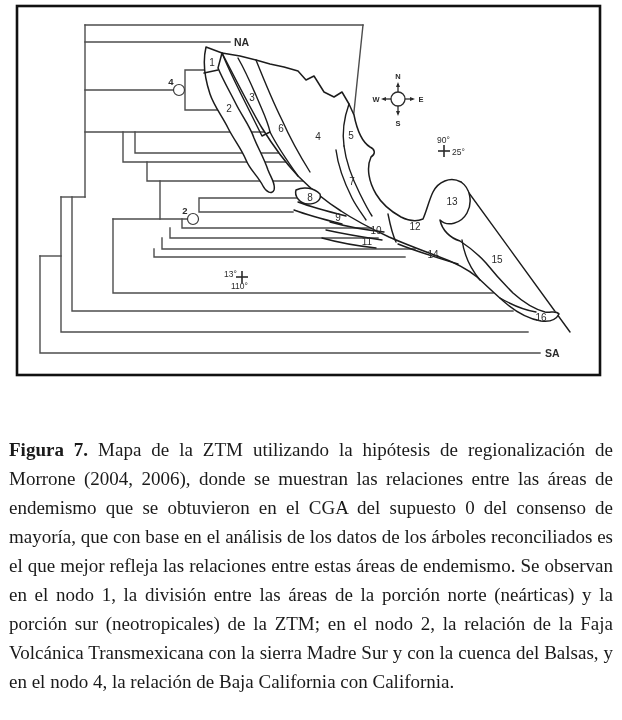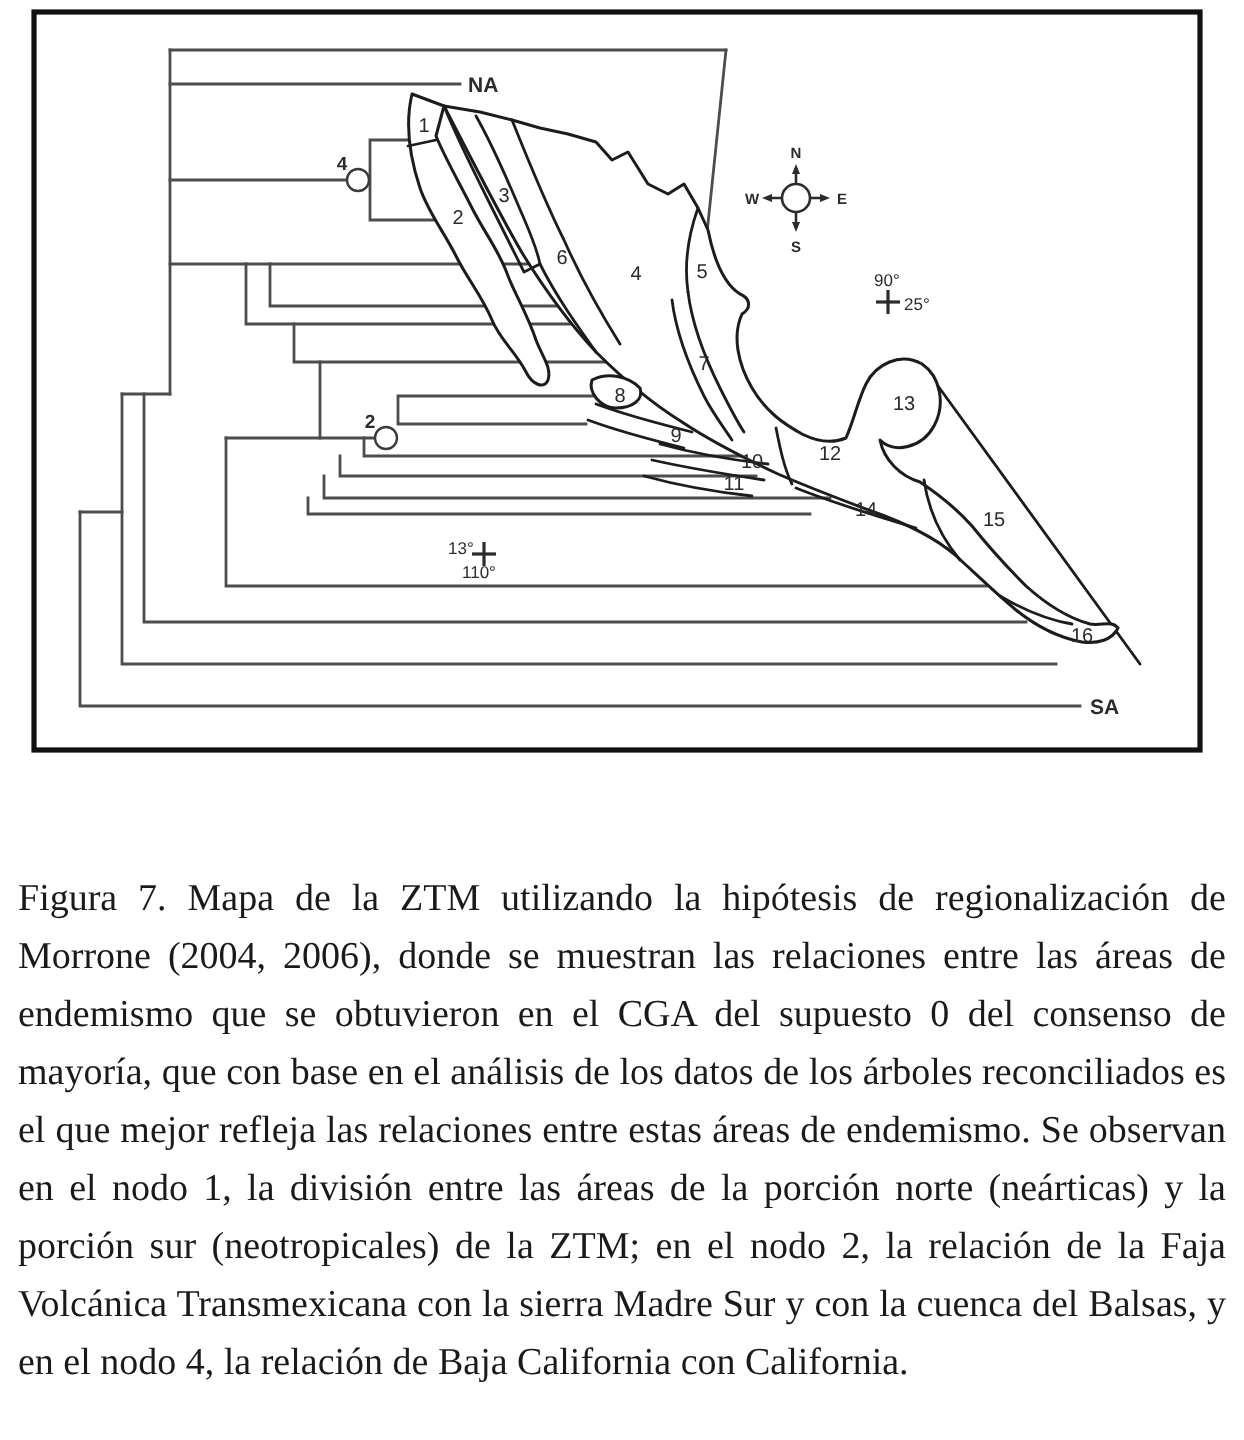--- a/index.html
+++ b/index.html
@@ -10,21 +10,21 @@
   .map-open{stroke:#1c1c1c;stroke-width:1.4;fill:none;stroke-linejoin:round;stroke-linecap:round;}
   .tree{stroke:#4d4d4d;stroke-width:1.4;fill:none;stroke-linecap:square;}
   .node-circle{fill:#ffffff;stroke:#3a3a3a;stroke-width:1.2;}
   .rlabel{font-family:"Liberation Sans",sans-serif;font-size:10px;fill:#2b2b2b;text-anchor:middle;}
   .biglabel{font-family:"Liberation Sans",sans-serif;font-size:10.5px;font-weight:bold;fill:#2b2b2b;}
   .nodelabel{font-family:"Liberation Sans",sans-serif;font-size:9.5px;font-weight:bold;fill:#2b2b2b;text-anchor:middle;}
   .coordlabel{font-family:"Liberation Sans",sans-serif;font-size:8.5px;fill:#2b2b2b;}
   .compasslabel{font-family:"Liberation Sans",sans-serif;font-size:7.5px;font-weight:bold;fill:#2b2b2b;text-anchor:middle;}
   .cross{stroke:#2b2b2b;stroke-width:1.6;}
   .caption{padding:14px 9px 0 9px;font-size:19px;line-height:29px;text-align:justify;}
-  .caption b{font-weight:normal;}
+  .caption b{font-weight:bold;}
 </style>
 </head>
 <body>
 
 <div class="figure-wrap">
 <svg width="622" height="402" viewBox="0 0 622 402">
 
   <rect x="17" y="6" width="583" height="369" fill="#ffffff" stroke="#111111" stroke-width="2.6"></rect>
 
   <g>

